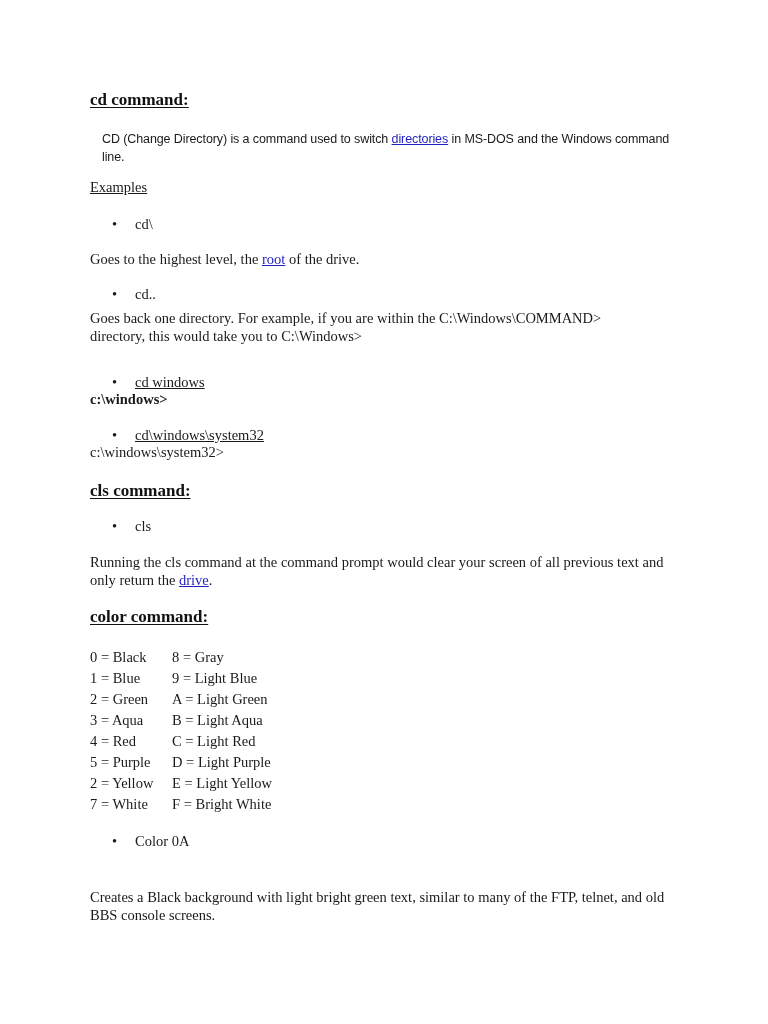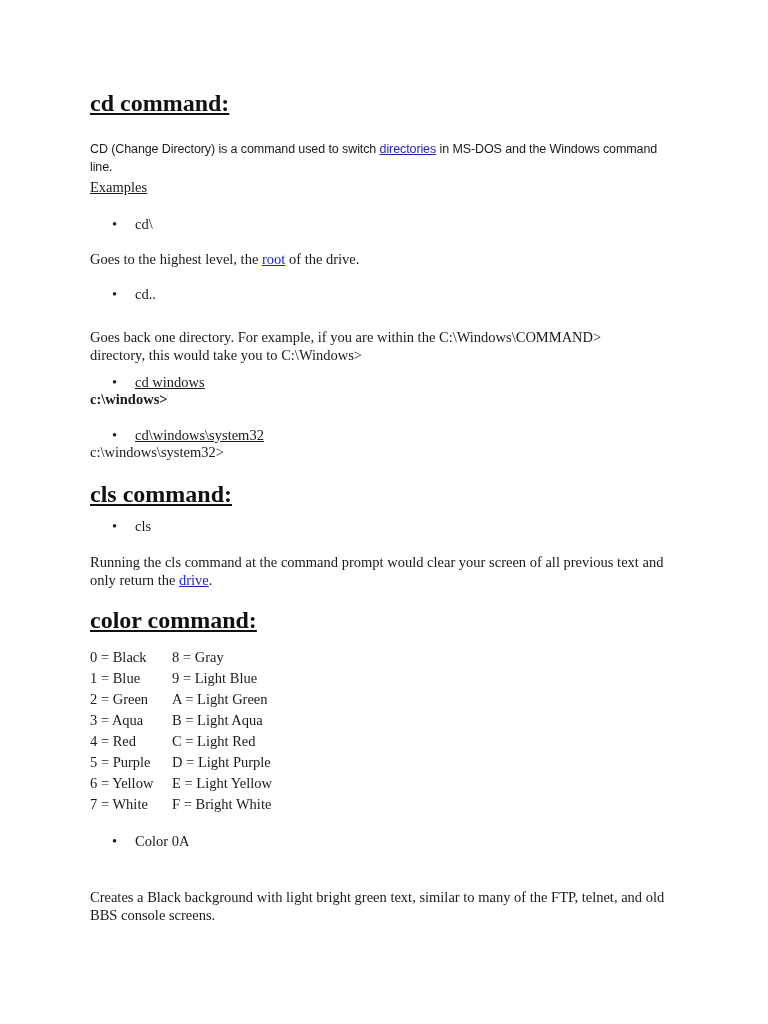--- a/index.html
+++ b/index.html
@@ -1,53 +1,53 @@
 <!DOCTYPE html>
 <html><head>
 <meta charset="utf-8">
 <style>
   html, body { margin: 0; padding: 0; background: #ffffff; }
   body { width: 768px; height: 1024px; position: relative; overflow: hidden; color: #1a1a1a; }
   .page { position: absolute; left: 90px; top: 0; width: 600px; font-family: "Liberation Serif", serif; font-size: 14.5px; }
   .abs { position: absolute; white-space: nowrap; }
-  h2 { margin: 0; font-family: "Liberation Serif", serif; font-weight: bold; font-size: 24px; text-decoration: underline; text-underline-offset: 2px; color: #111; }
+  h2 { margin: 0; font-family: "Liberation Serif", serif; font-weight: bold; font-size: 17px; text-decoration: underline; text-underline-offset: 2px; color: #111; }
   .sans { font-family: "Liberation Sans", sans-serif; font-size: 12.5px; letter-spacing: -0.1px; }
   a.link { color: #1f1fbf; text-decoration: underline; }
   .u { text-decoration: underline; }
   .bullet { display: inline-block; width: 45px; padding-left: 22px; box-sizing: border-box; }
   .color-row { position: absolute; left: 0; white-space: nowrap; }
   .col2 { position: absolute; left: 82px; white-space: nowrap; }
   .para { position: absolute; white-space: normal; width: 590px; line-height: 18px; }
 </style>
 </head>
 <body>
 
 <div class="page">
 
   <h2 class="abs" style="top:90px;">cd command:</h2>
 
-  <div class="para sans" style="top:140px; width:590px;">
+  <div class="para sans" style="top:130px; width:590px;margin-left:12px;">
     <span>CD (Change Directory) is a command used to switch </span><a class="link" href="#">directories</a><span> in MS-DOS and the Windows command line.</span>
   </div>
 
   <div class="abs u" style="top:179px;">Examples</div>
 
   <div class="abs" style="top:216px;">
     <span class="bullet">•</span><span>cd\</span>
   </div>
 
   <div class="abs" style="top:251px;">
     <span>Goes to the highest level, the </span><a class="link" href="#">root</a><span> of the drive.</span>
   </div>
 
   <div class="abs" style="top:286px;">
     <span class="bullet">•</span><span>cd..</span>
   </div>
 
-  <div class="para" style="top:328px; width:560px;">Goes back one directory. For example, if you are within the C:\Windows\COMMAND&gt; directory, this would take you to C:\Windows&gt;</div>
+  <div class="para" style="top:309px; width:560px;">Goes back one directory. For example, if you are within the C:\Windows\COMMAND&gt; directory, this would take you to C:\Windows&gt;</div>
 
   <div class="abs" style="top:374px;">
     <span class="bullet">•</span><span class="u">cd windows</span>
   </div>
   <div class="abs" style="top:391px;font-weight:bold;">c:\windows&gt;</div>
 
   <div class="abs" style="top:427px;">
     <span class="bullet">•</span><span class="u">cd\windows\system32</span>
   </div>
   <div class="abs" style="top:444px;">c:\windows\system32&gt;</div>
@@ -64,21 +64,21 @@
 
   <h2 class="abs" style="top:607px;">color command:</h2>
 
   <div class="abs" style="top:649px; width:300px; height:170px;">
     <div class="color-row" style="top:0px;"><span>0 = Black</span><span class="col2">8 = Gray</span></div>
     <div class="color-row" style="top:21px;"><span>1 = Blue</span><span class="col2">9 = Light Blue</span></div>
     <div class="color-row" style="top:42px;"><span>2 = Green</span><span class="col2">A = Light Green</span></div>
     <div class="color-row" style="top:63px;"><span>3 = Aqua</span><span class="col2">B = Light Aqua</span></div>
     <div class="color-row" style="top:84px;"><span>4 = Red</span><span class="col2">C = Light Red</span></div>
     <div class="color-row" style="top:105px;"><span>5 = Purple</span><span class="col2">D = Light Purple</span></div>
-    <div class="color-row" style="top:126px;"><span>6 = Yellow</span><span class="col2">E = Light Yellow</span></div>
+    <div class="color-row" style="top:126px;"><span>2 = Yellow</span><span class="col2">E = Light Yellow</span></div>
     <div class="color-row" style="top:147px;"><span>7 = White</span><span class="col2">F = Bright White</span></div>
   </div>
 
   <div class="abs" style="top:833px;">
     <span class="bullet">•</span><span>Color 0A</span>
   </div>
 
   <div class="para" style="top:888px; width:590px;">Creates a Black background with light bright green text, similar to many of the FTP, telnet, and old BBS console screens.</div>
 
 </div>

